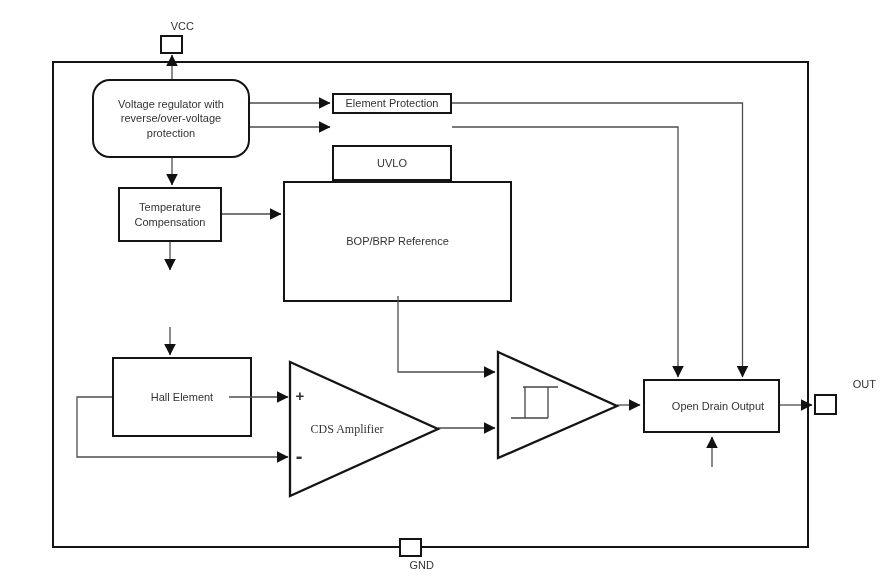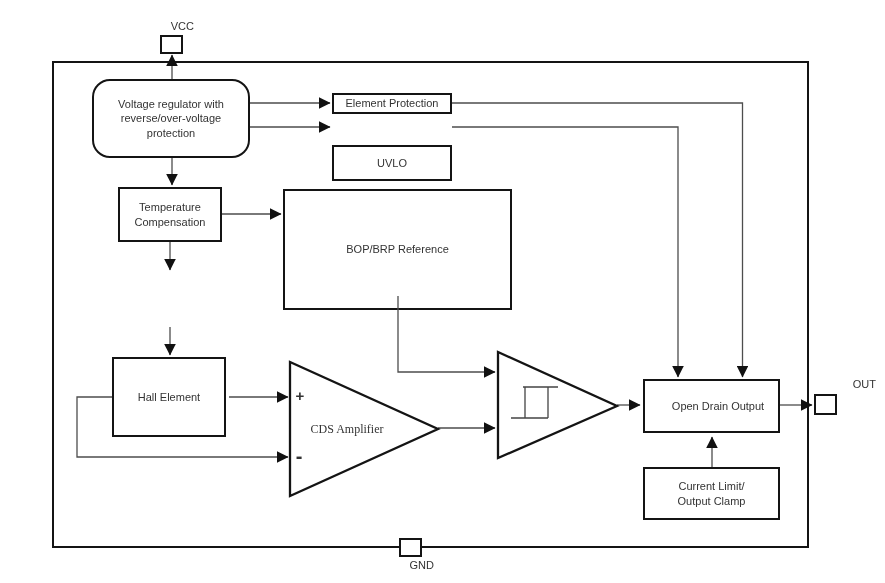--- a/index.html
+++ b/index.html
@@ -51,29 +51,27 @@
 reverse/over-voltage
 protection</div>
 
   <div class="box" style="left:332px;top:93px;width:120px;height:21px;">Element Protection</div>
 
   <div class="box" style="left:332px;top:117px;width:120px;height:36px;margin-top:28px;">UVLO</div>
 
   <div class="box" style="left:118px;top:187px;width:104px;height:55px;">Temperature
 Compensation</div>
 
-  <div class="box" style="left:283px;top:189px;width:229px;height:121px;">BOP/BRP Reference</div>
+  <div class="box" style="left:283px;top:181px;width:229px;height:121px;">BOP/BRP Reference</div>
 
 
-  <div class="box" style="left:112px;top:357px;width:114px;height:80px;">Hall Element</div>
+  <div class="box" style="left:112px;top:357px;width:140px;height:80px;">Hall Element</div>
 
   <div class="box" style="left:643px;top:379px;width:137px;height:54px;padding-left:16px;">Open Drain Output</div>
 
-  <div class="box" style="left:643px;top:467px;width:137px;height:53px;">Current Limit/
-Output Clamp</div>
 
   <svg class="wires" width="885" height="583" viewBox="0 0 885 583">
     <defs>
       <marker id="arr" viewBox="0 0 10 10" refX="9.5" refY="5" markerWidth="9" markerHeight="9" orient="auto-start-reverse">
         <path d="M0,0 L10,5 L0,10 Z" fill="#111"></path>
       </marker>
     </defs>
 
     <path class="wire" marker-end="url(#arr)" d="M172 79 V55"></path>
     <path class="wire" marker-end="url(#arr)" d="M250 103 H330"></path>

